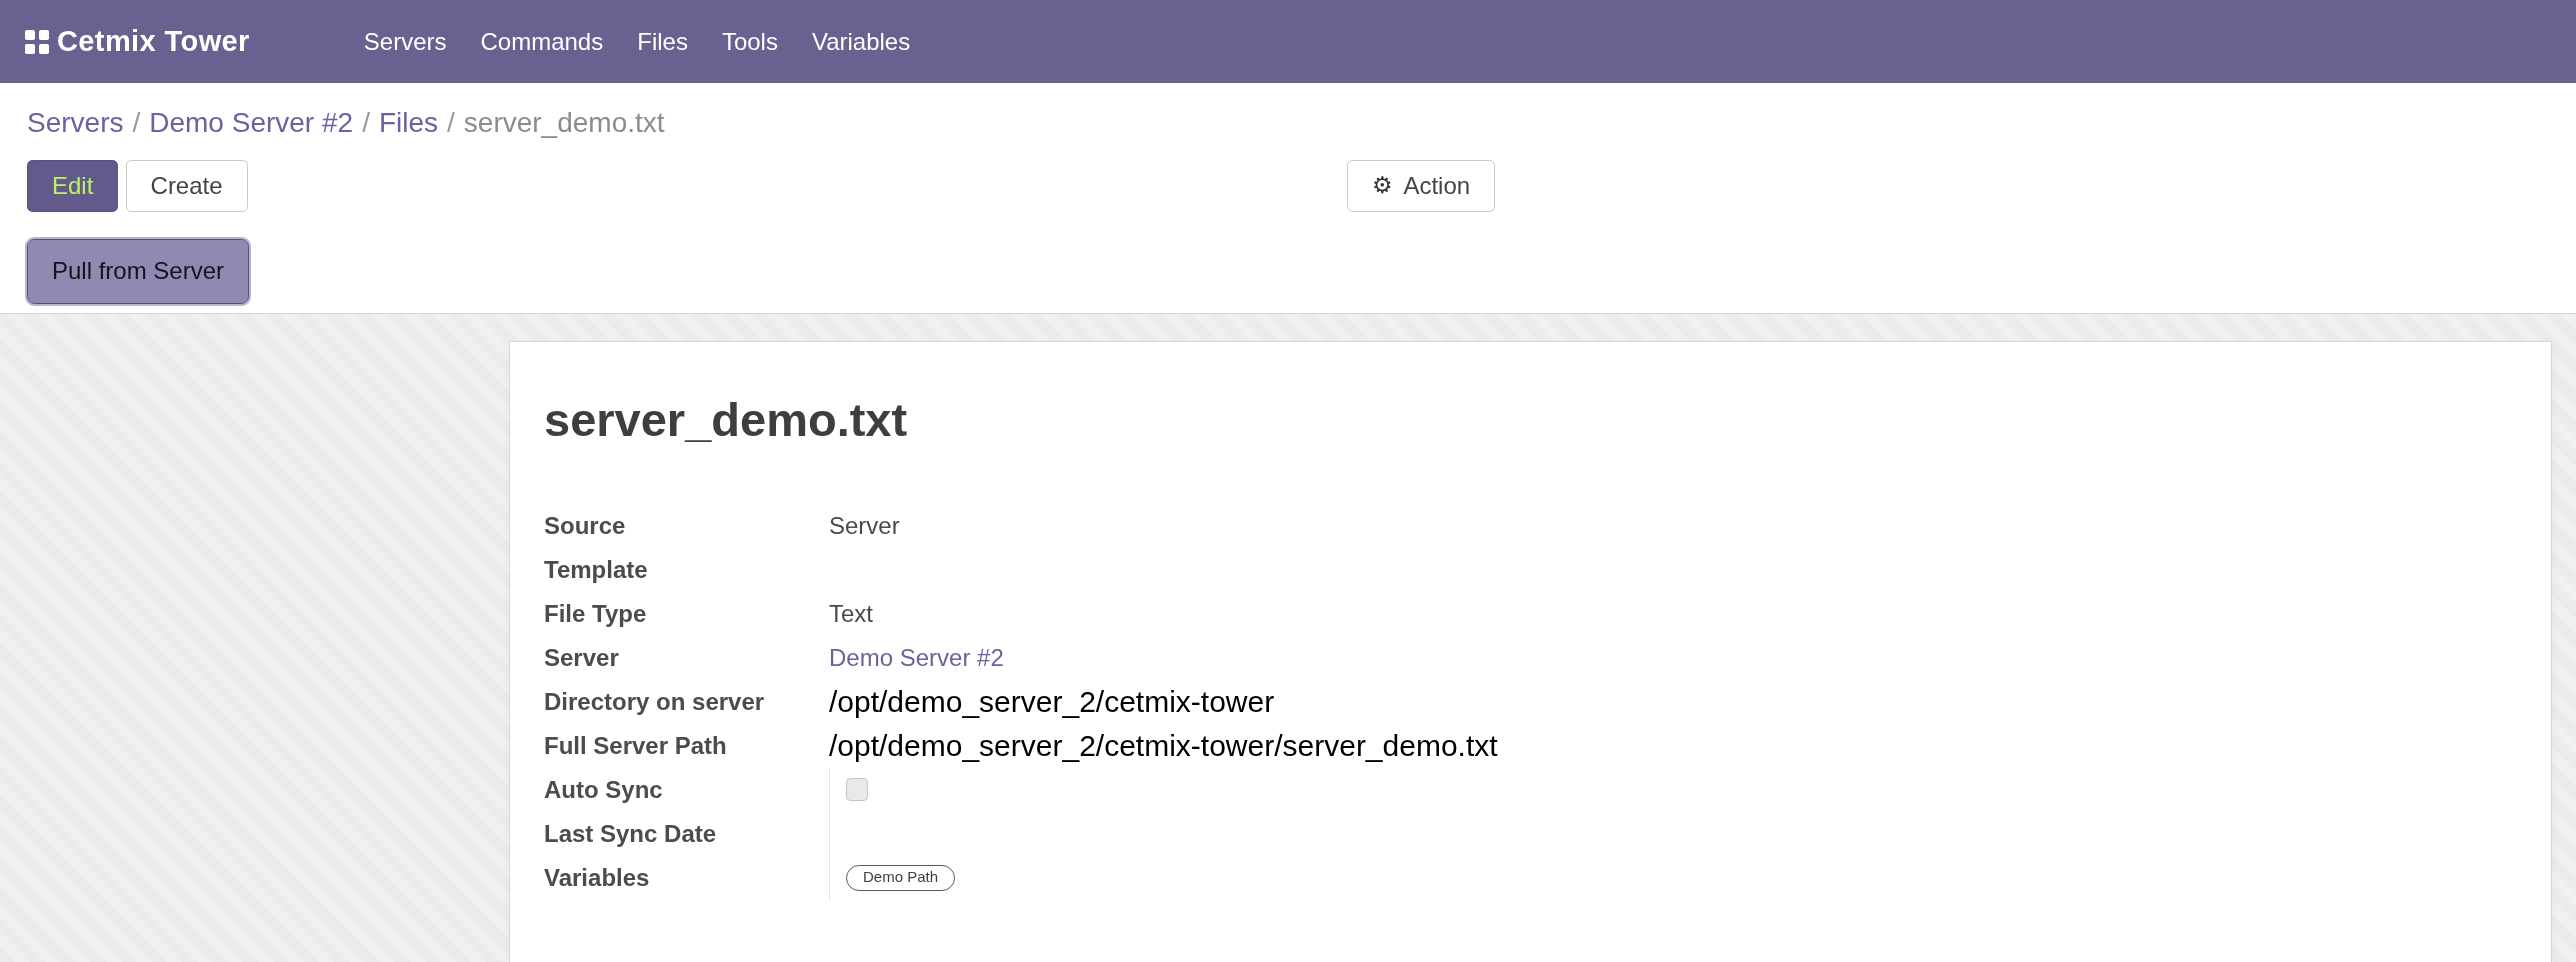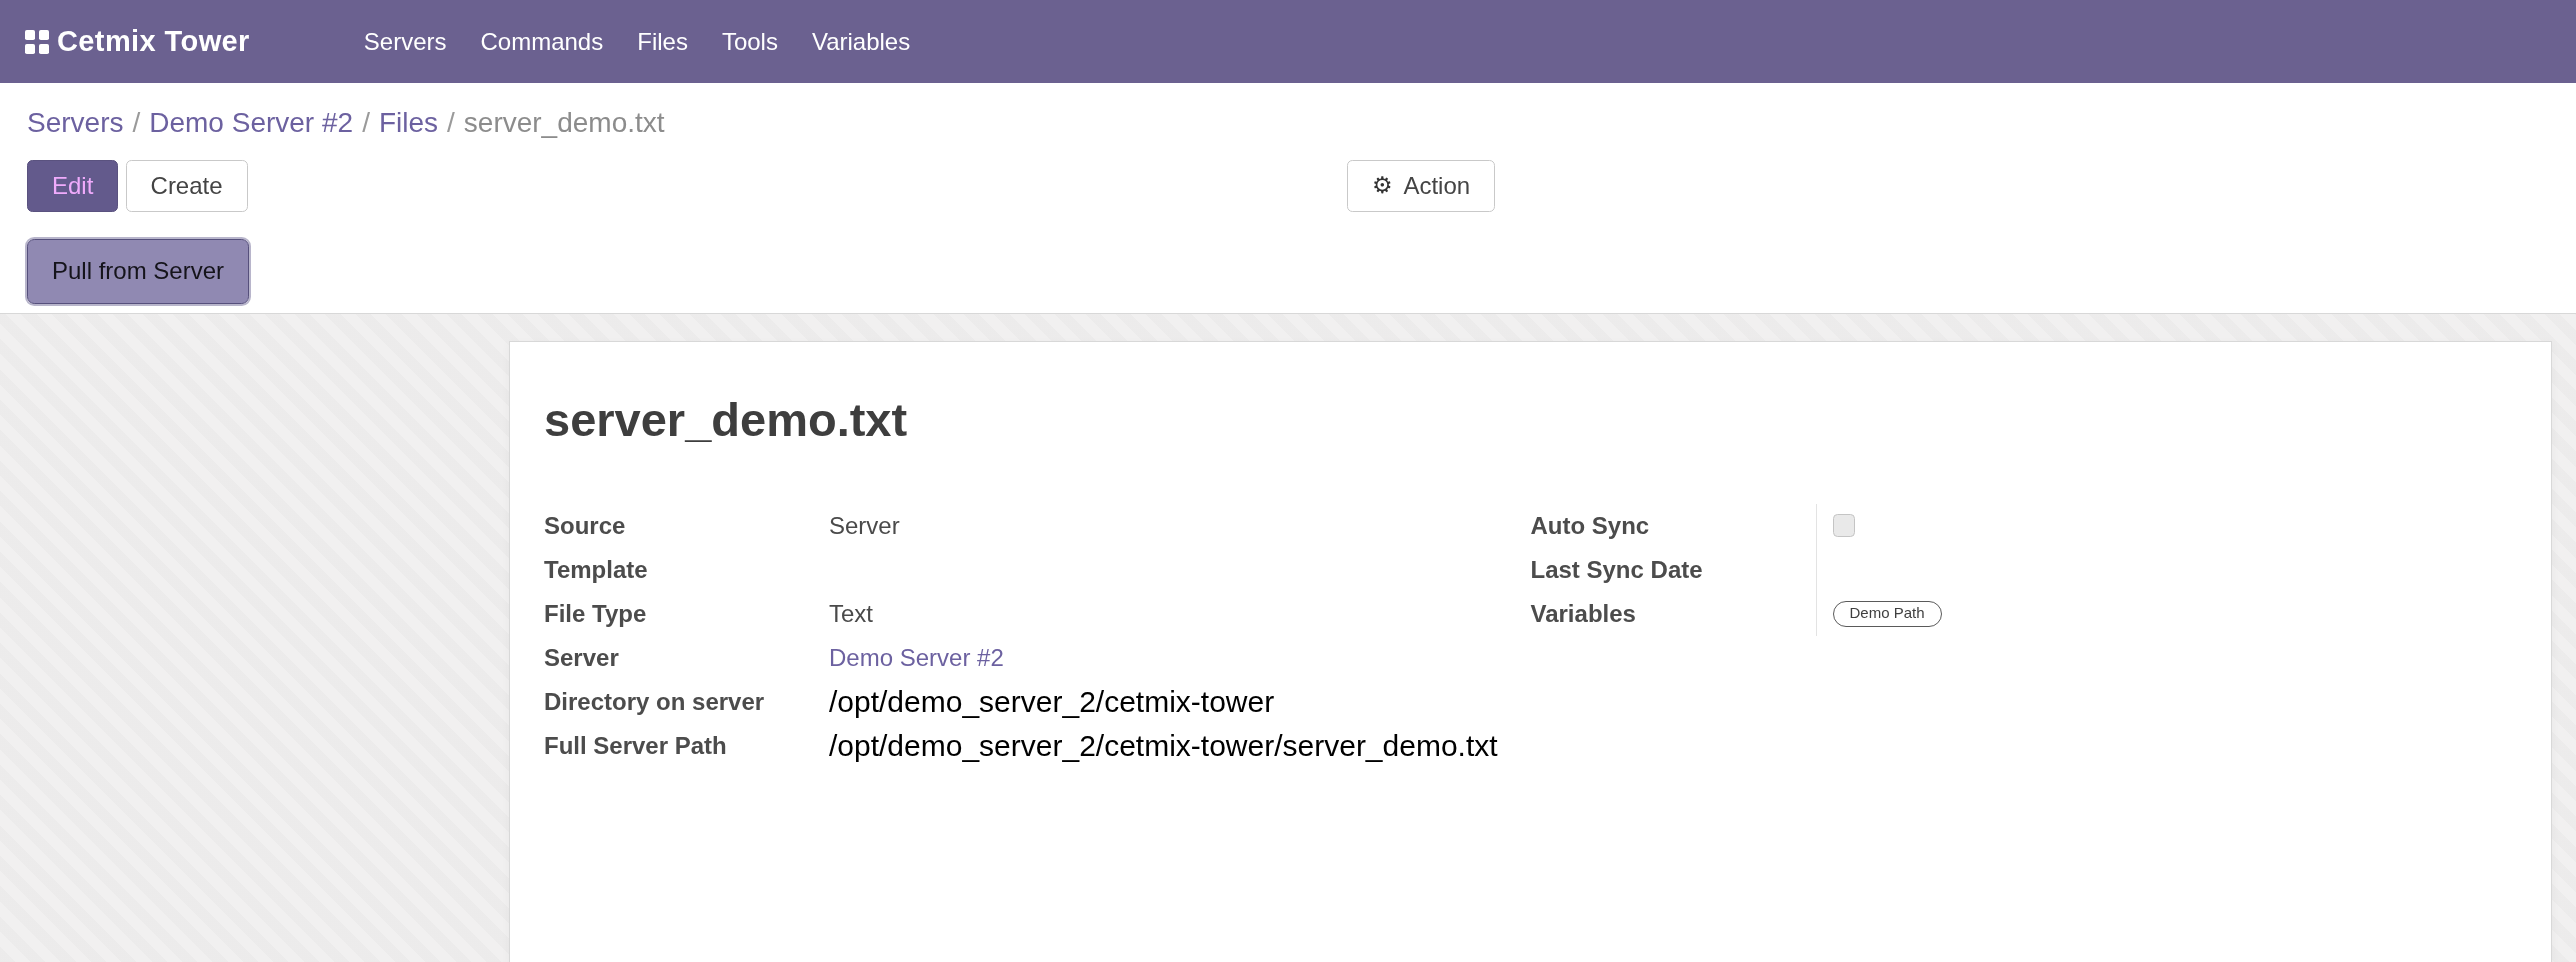--- a/index.html
+++ b/index.html
@@ -58,21 +58,21 @@
     height: 52px;
     padding: 0 24px;
     border-radius: 5.4px;
     border: 0.9px solid transparent;
     background: #fff;
     color: #444;
     cursor: pointer;
     display: inline-flex; align-items: center; gap: 10.8px;
     white-space: nowrap;
   }
-  .btn.primary { background: #635a8c; border-color: #5a527f; color: #f0abfc; text-align: right; }
+  .btn.primary { background: #635a8c; border-color: #5a527f; color: #bef264; text-align: right; }
   .btn.secondary { border-color: #c9c9c9; }
   .action-wrap { position: absolute; left: 1320px; top: 0; }
   .btn.action { border-color: #c9c9c9; }
   .btn.action .gear { font-size: 23px; line-height: 1; color: #333; }
 
   .statusbar { margin: 27px 27px 0 27px; padding-bottom: 9px; }
   .btn.pull {
     background: #9089b2;
     color: #15141b;
     border: 0.9px solid #56507c;
@@ -96,21 +96,21 @@
     margin: 27px 0 0 509px;
     background: #ffffff;
     border: 0.9px solid #d8d8d8;
     box-shadow: 0 1.8px 9px rgba(0,0,0,0.04);
     padding: 50px 34px 0 34px;
   }
   .form-title {
     font-size: 47px; font-weight: 700; color: #3e3e3e;
     margin-bottom: 57px;
   }
-  .form-grid { display: flex; }
+  .form-grid { display: flex; flex-direction: column; }
   .fcol { width: 50%; }
   .row { display: flex; min-height: 44px; align-items: center; }
   .row .label {
     flex: 0 0 285px; width: 285px;
     font-weight: 700; font-size: 24px; color: #4c4c4c;
     padding-right: 18px; line-height: 1.25;
   }
   .row .value {
     flex: 1; display: flex; align-items: center; align-self: stretch;
     font-size: 24px; color: #4a4a4a;

